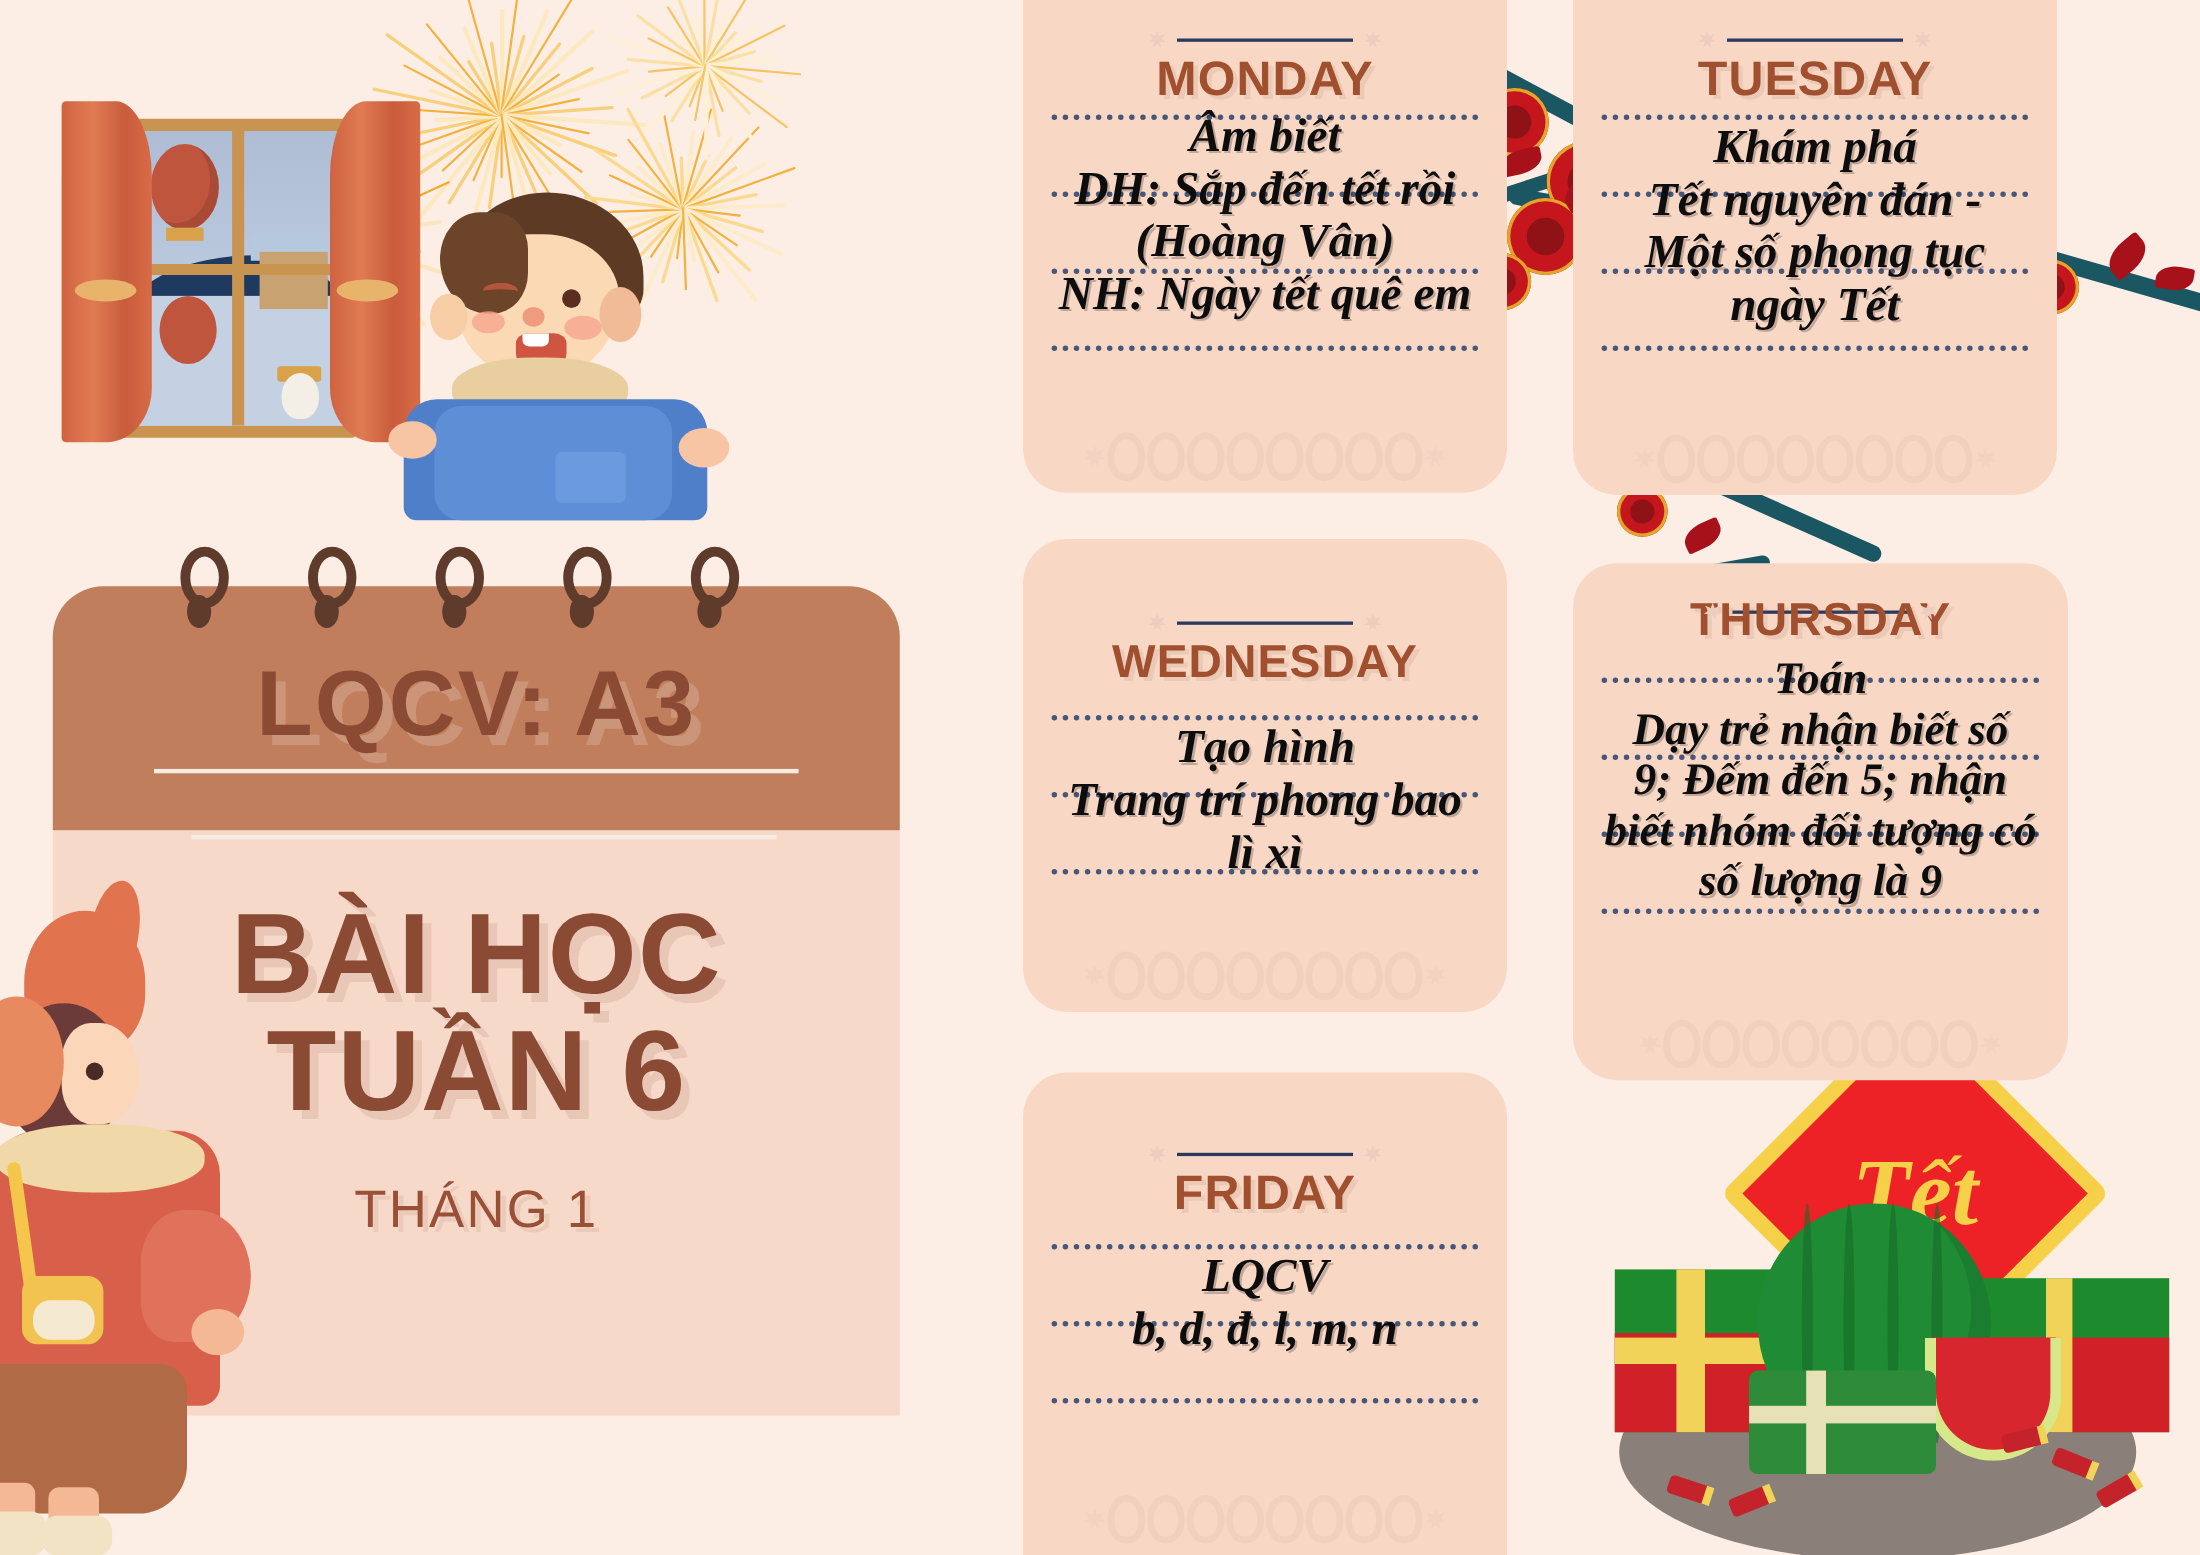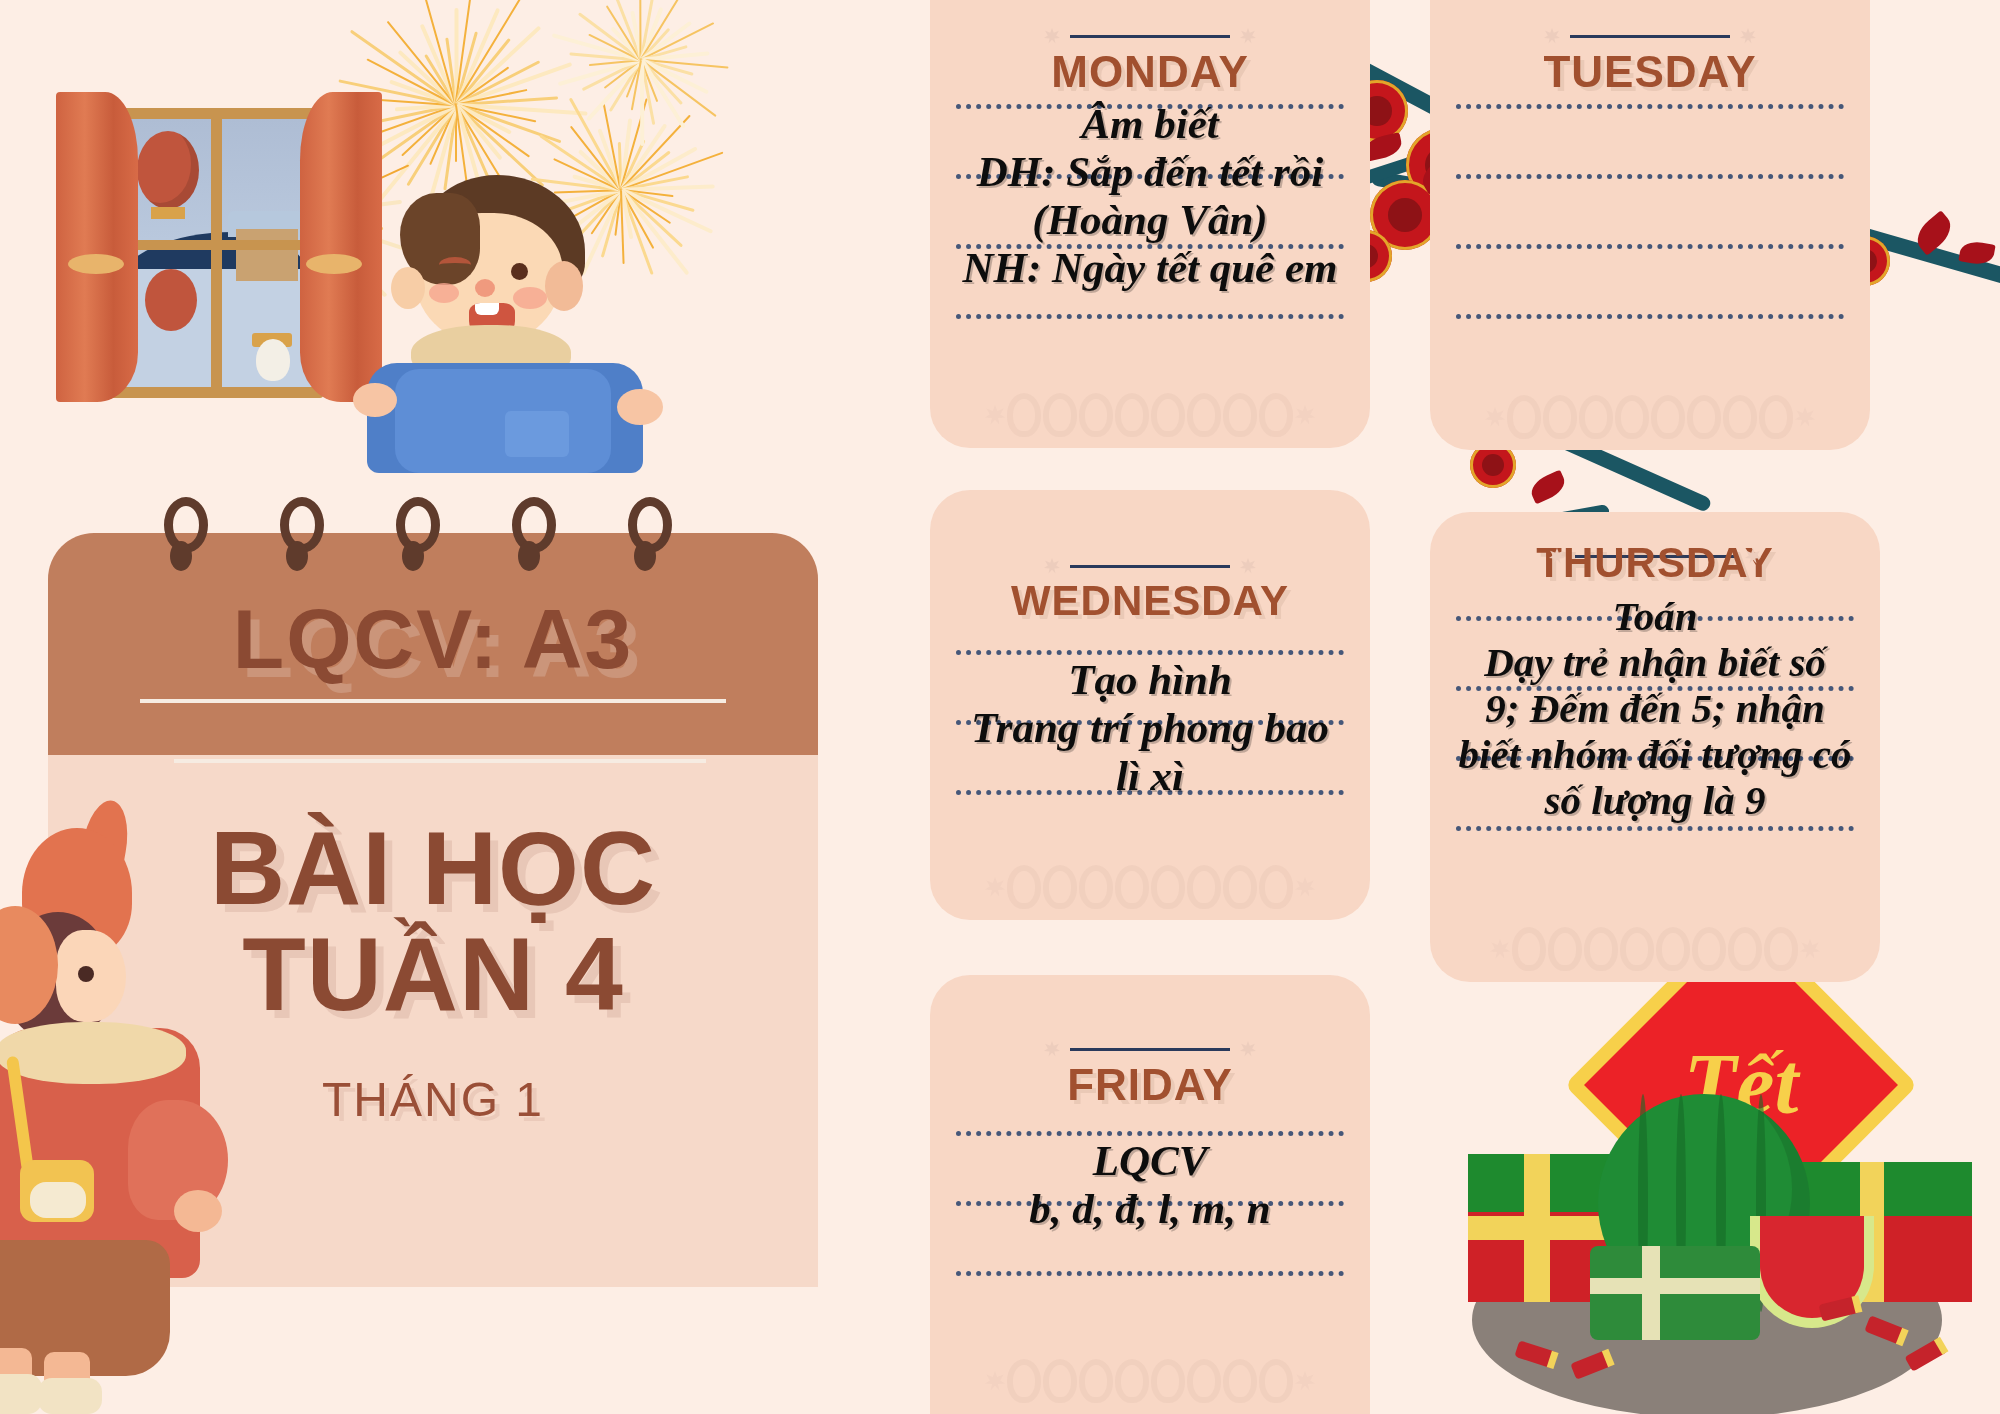--- a/index.html
+++ b/index.html
@@ -512,21 +512,21 @@
         <div class="loop"></div>
         <div class="bead"></div>
       </div>
 
     <div class="cal-class">LQCV: A3</div>
     <div class="cal-rule-a"></div>
     <div class="cal-rule-b"></div>
 
     <div class="cal-title">
       <div>BÀI HỌC</div>
-      <div>TUẦN 4</div>
+      <div>TUẦN 6</div>
     </div>
     <div class="cal-sub">THÁNG 1</div>
   </div>
 
   <div class="girl">
     <div class="g-hat-ear"></div>
     <div class="g-hat"></div>
     <div class="g-hair"></div>
     <div class="g-face"></div>
     <div class="g-eye"></div>
@@ -627,20 +627,26 @@
           <span class="loop"></span>
           <span class="loop"></span>
           <span class="flow"></span>
         </div>
       <div class="lines" style="top:104px;">
           <div class="dotline" style="position: absolute; left: 0px; right: 0px; top: 0px;"></div>
           <div class="dotline" style="position: absolute; left: 0px; right: 0px; top: 70px;"></div>
           <div class="dotline" style="position: absolute; left: 0px; right: 0px; top: 140px;"></div>
           <div class="dotline" style="position: absolute; left: 0px; right: 0px; top: 210px;"></div>
         </div>
+      <div class="subject" style="font-size:43px; margin-top:16px;">
+        <div>Khám phá</div>
+        <div>Tết nguyên đán -</div>
+        <div>Một số phong tục</div>
+        <div>ngày Tết</div>
+      </div>
     </div>
   </div>
 
   <div class="card" id="card-wed">
     <div class="card-inner" style="padding-top:60px;">
       <div class="card-top-rule">
         <span class="flow"></span>
         <span class="line"></span>
         <span class="flow"></span>
       </div>

